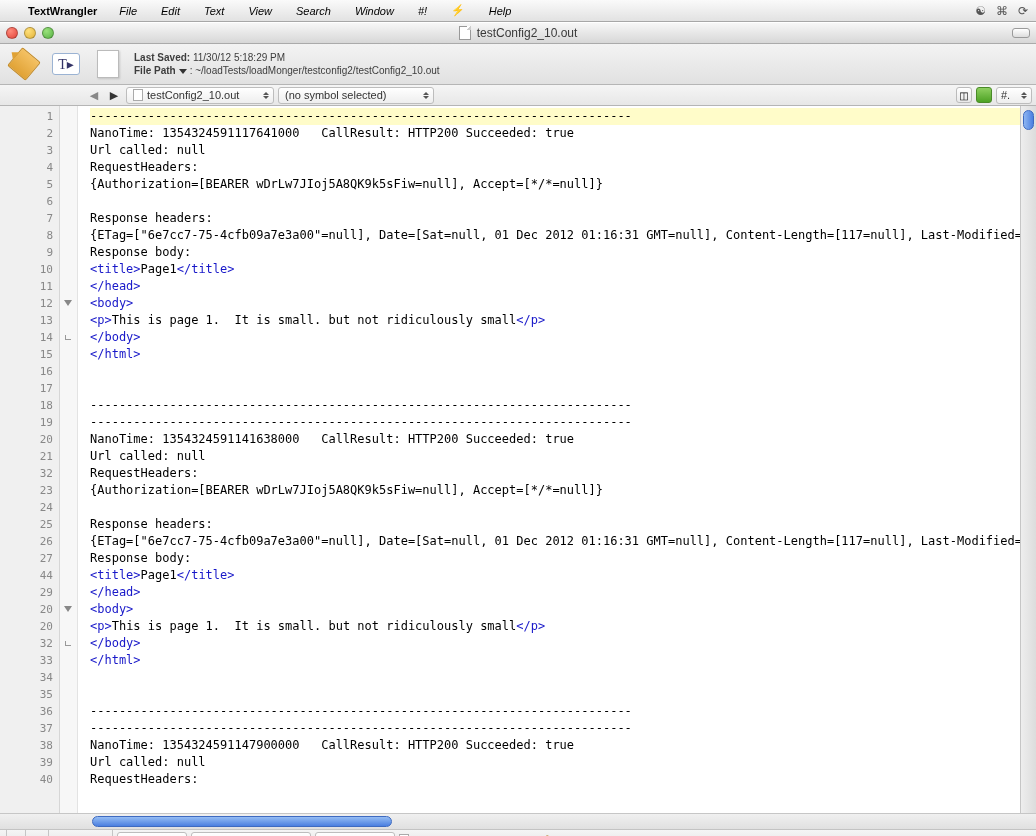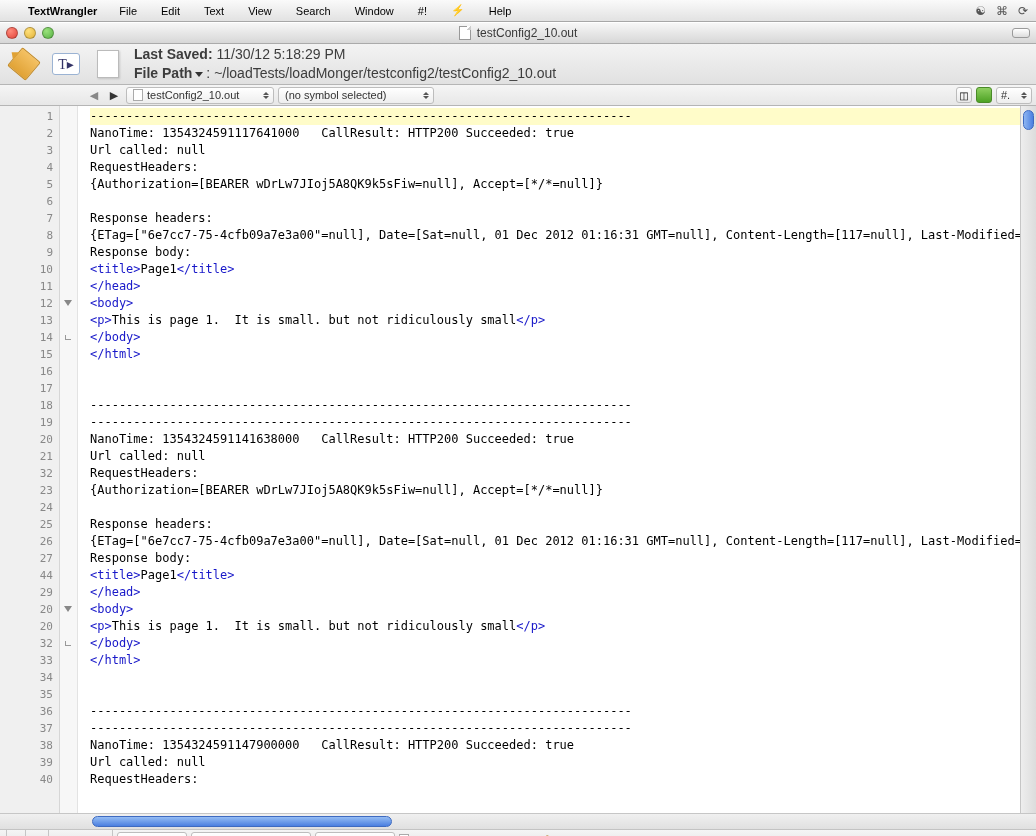--- a/index.html
+++ b/index.html
@@ -2,21 +2,21 @@
 <html><head>
 <meta charset="utf-8">
 <style>
 * { margin:0; padding:0; box-sizing:border-box; }
 body { font-family: "Lucida Grande", Helvetica, Arial, sans-serif; font-size:11px; background:#ececec; width:1036px; height:836px; overflow:hidden; }
 
 
 .menubar { height:22px; background:linear-gradient(#fafafa,#e2e2e2); border-bottom:1px solid #a7a7a7; display:flex; align-items:center; padding:0 8px; color:#000;gap:10px; }
 .menubar .apple { font-size:14px; margin-right:10px; }
 .menubar .app { font-weight:bold; margin-right:12px; }
-.menubar .mitem { margin-right:14px; }
+.menubar .mitem { margin-right:14px;font-style:italic; }
 .menubar .sep { margin-right:14px; color:#666; }
 .menubar .right { margin-left:auto; display:flex; gap:10px; color:#555; font-size:12px; }
 
 
 .window { position:relative; }
 .titlebar { height:22px; background:linear-gradient(#f7f7f7,#d7d7d7); border-top:1px solid #fff; border-bottom:1px solid #aaa; display:flex; align-items:center; padding:0 6px; }
 .traffic { display:flex; gap:6px; }
 .tl { width:12px; height:12px; border-radius:6px; border:1px solid rgba(0,0,0,.25); }
 .tl.red { background:radial-gradient(circle at 35% 30%,#ff8a7a,#e2443a); }
 .tl.yel { background:radial-gradient(circle at 35% 30%,#ffe07a,#e2b33a); }
@@ -26,21 +26,21 @@
 .docicon { width:12px; height:14px; background:#fff; border:1px solid #999; position:relative; }
 .docicon::after { content:""; position:absolute; right:-1px; top:-1px; width:4px; height:4px; background:linear-gradient(135deg,#fff 49%,#ccc 50%); }
 
 
 .toolbar { height:41px; background:linear-gradient(#f3f3f3,#e1e1e1); border-bottom:1px solid #b5b5b5; display:flex; align-items:center; padding:0 8px; gap:10px; }
 .tbicon { width:32px; height:32px; display:flex; align-items:center; justify-content:center; }
 .pencil { width:24px; height:24px; transform:rotate(40deg); background:linear-gradient(#f4c163,#e0a235); border:1px solid #c28820; border-radius:2px; position:relative; }
 .pencil::before{content:"";position:absolute;left:-6px;top:5px;width:0;height:0;border-right:6px solid #e0a235;border-top:5px solid transparent;border-bottom:5px solid transparent;}
 .tbox { width:28px; height:22px; border:1px solid #9bb3d3; border-radius:3px; background:#fff; color:#336; font-family:Georgia,serif; font-size:14px; display:flex; align-items:center; justify-content:center; }
 .blank { width:22px; height:28px; background:#fff; border:1px solid #bbb; box-shadow:1px 1px 2px rgba(0,0,0,.15); }
-.info { color:#3d3d3d; font-size:14px; line-height:1.35; }
+.info { color:#3d3d3d; font-size:10px; line-height:1.35; }
 .info b { font-weight:bold; }
 .info .tri { display:inline-block; width:0;height:0;border-left:4px solid transparent;border-right:4px solid transparent;border-top:5px solid #333; margin:0 3px; vertical-align:middle; }
 
 
 .navrow { height:21px; background:linear-gradient(#f5f5f5,#e7e7e7); border-bottom:1px solid #b5b5b5; display:flex; align-items:center; gap:4px; padding:0 4px; }
 .arrow { width:16px; height:16px; display:flex; align-items:center; justify-content:center; color:#888; }
 .arrow.on { color:#333; }
 .drop { height:17px; background:linear-gradient(#fff,#eee); border:1px solid #bdbdbd; border-radius:3px; display:flex; align-items:center; padding:0 16px 0 6px; position:relative; font-size:11px; color:#333; }
 .drop .mini { width:10px;height:12px;background:#fff;border:1px solid #aaa; margin-right:4px; }
 .drop .caret { position:absolute; right:4px; top:3px; width:7px; height:10px; display:flex; flex-direction:column; align-items:center; justify-content:center; }

